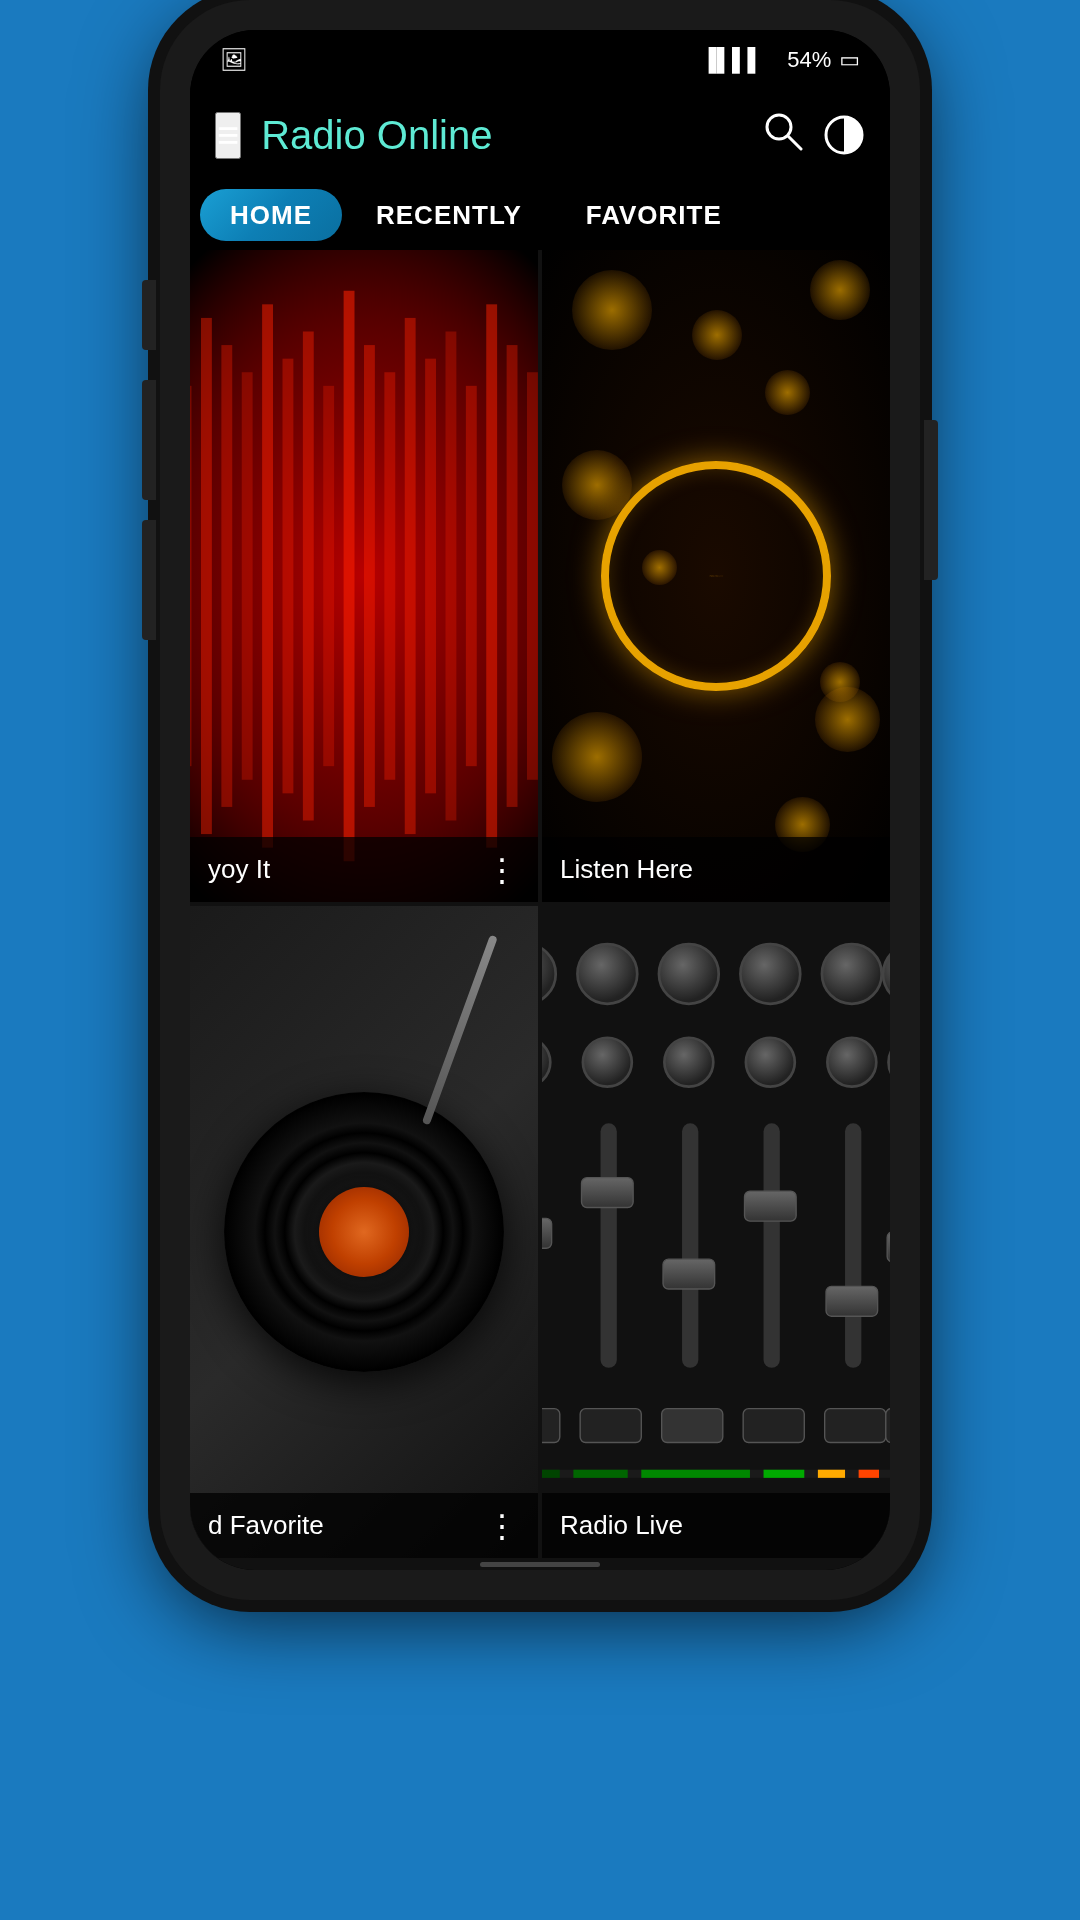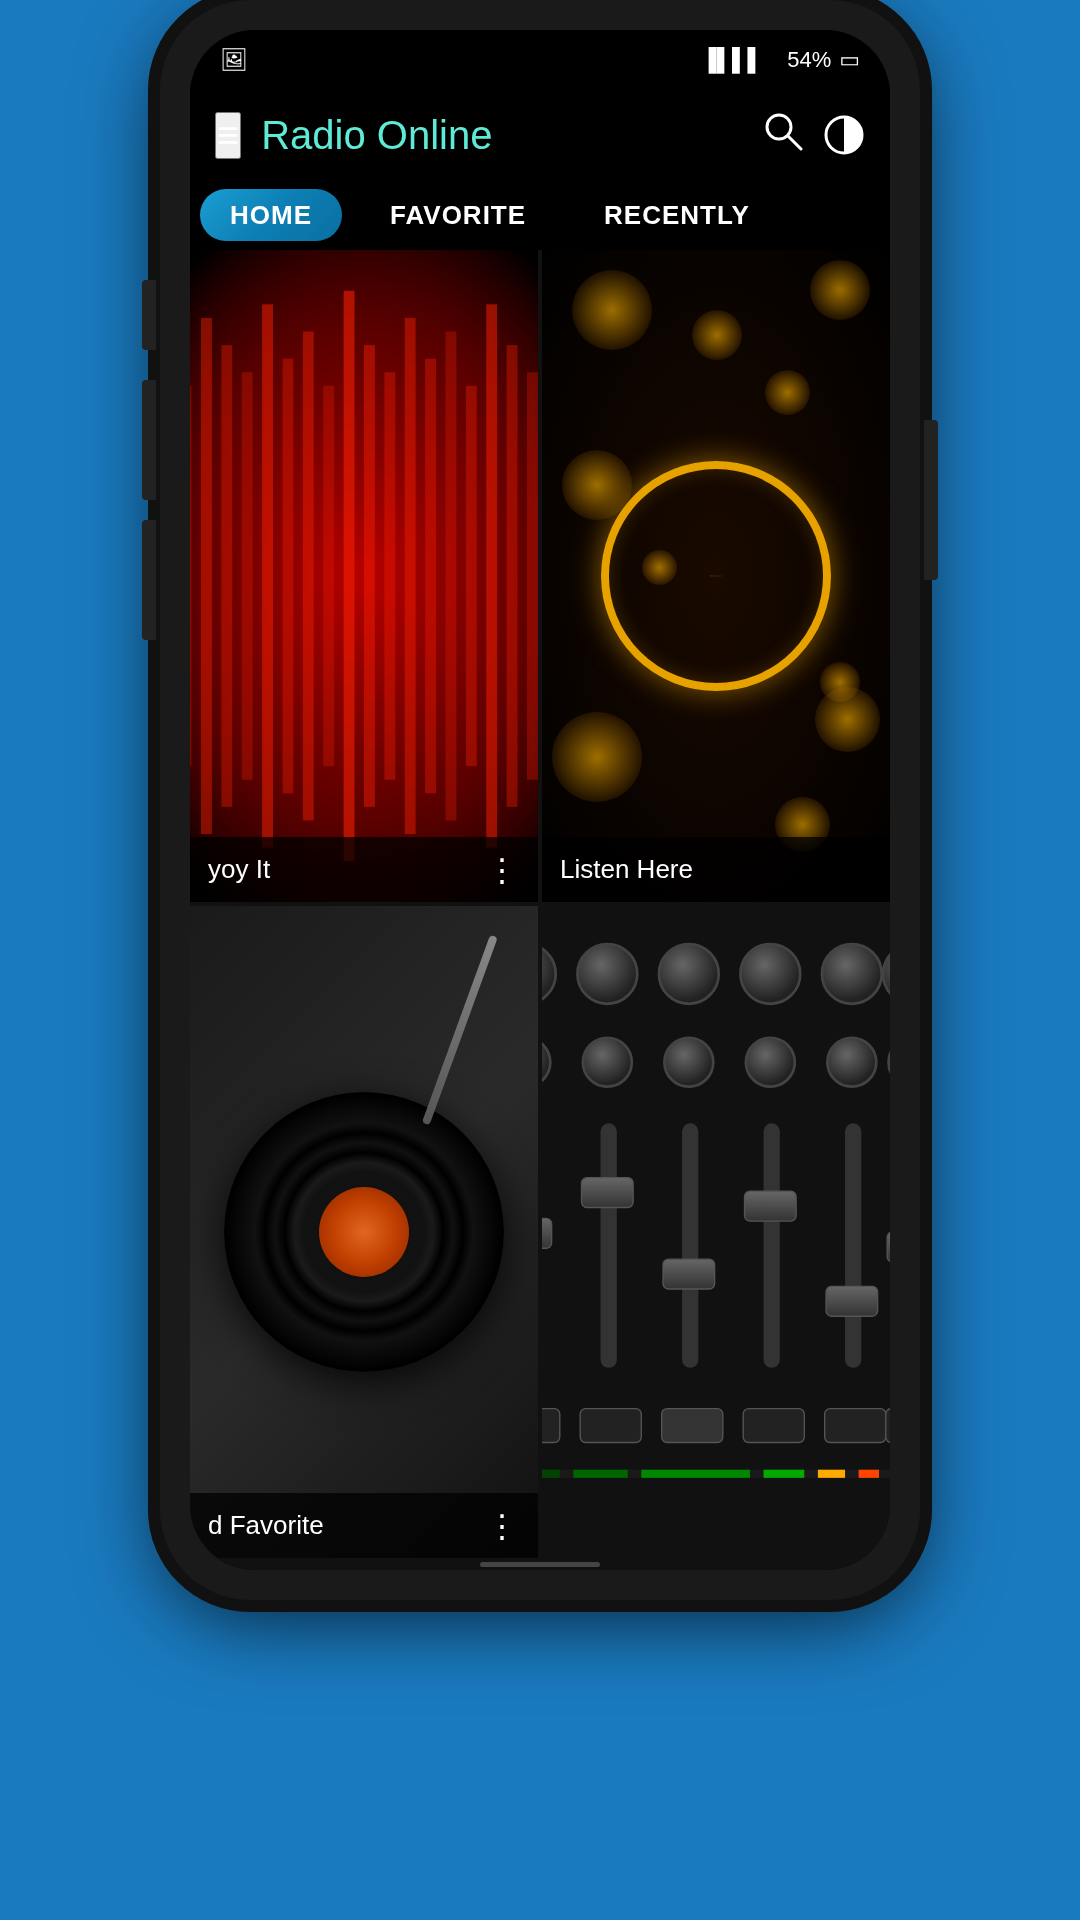--- a/index.html
+++ b/index.html
@@ -186,21 +186,21 @@
     }
 
     
     .tabs-bar {
       width: 100%;
       height: 70px;
       background: #000;
       display: flex;
       align-items: center;
       padding: 0 10px;
-      gap: 18px;
+      gap: 4px;
       flex-shrink: 0;
     }
 
     .tab-item {
       height: 52px;
       padding: 0 30px;
       display: flex;
       align-items: center;
       justify-content: center;
       border-radius: 30px;
@@ -455,24 +455,24 @@
             </svg>
           </button>
         </div>
       </div>
 
       <div class="tabs-bar">
         <div class="tab-item active">
           <span class="tab-label">HOME</span>
         </div>
         <div class="tab-item">
+          <span class="tab-label">RECENTLY</span>
+        </div>
+        <div class="tab-item">
           <span class="tab-label">FAVORITE</span>
-        </div>
-        <div class="tab-item">
-          <span class="tab-label">RECENTLY</span>
         </div>
       </div>
 
       <div class="content-grid">
 
         <div class="grid-item card-red">
           <div class="red-waveform">
             <svg class="red-waveform-svg" viewBox="0 0 350 480" preserveAspectRatio="xMidYMid slice">
               <defs>
                 <radialGradient id="redGrad" cx="50%" cy="50%" r="60%">
@@ -609,20 +609,23 @@
 
               <rect x="0" y="415" width="350" height="6" fill="#1a1a1a"></rect>
               <rect x="0" y="415" width="60" height="6" fill="#004400"></rect>
               <rect x="70" y="415" width="40" height="6" fill="#006600"></rect>
               <rect x="120" y="415" width="80" height="6" fill="#008800"></rect>
               <rect x="210" y="415" width="30" height="6" fill="#00aa00"></rect>
               <rect x="250" y="415" width="20" height="6" fill="#ffaa00"></rect>
               <rect x="280" y="415" width="15" height="6" fill="#ff4400"></rect>
             </svg>
           </div>
+          <div class="card-label">
+            <span class="card-label-text">Radio Live</span>
+          </div>
         </div>
 
       </div>
 
       <div class="bottom-bar">
         <div class="bottom-indicator"></div>
       </div>
 
     </div>
   </div>

